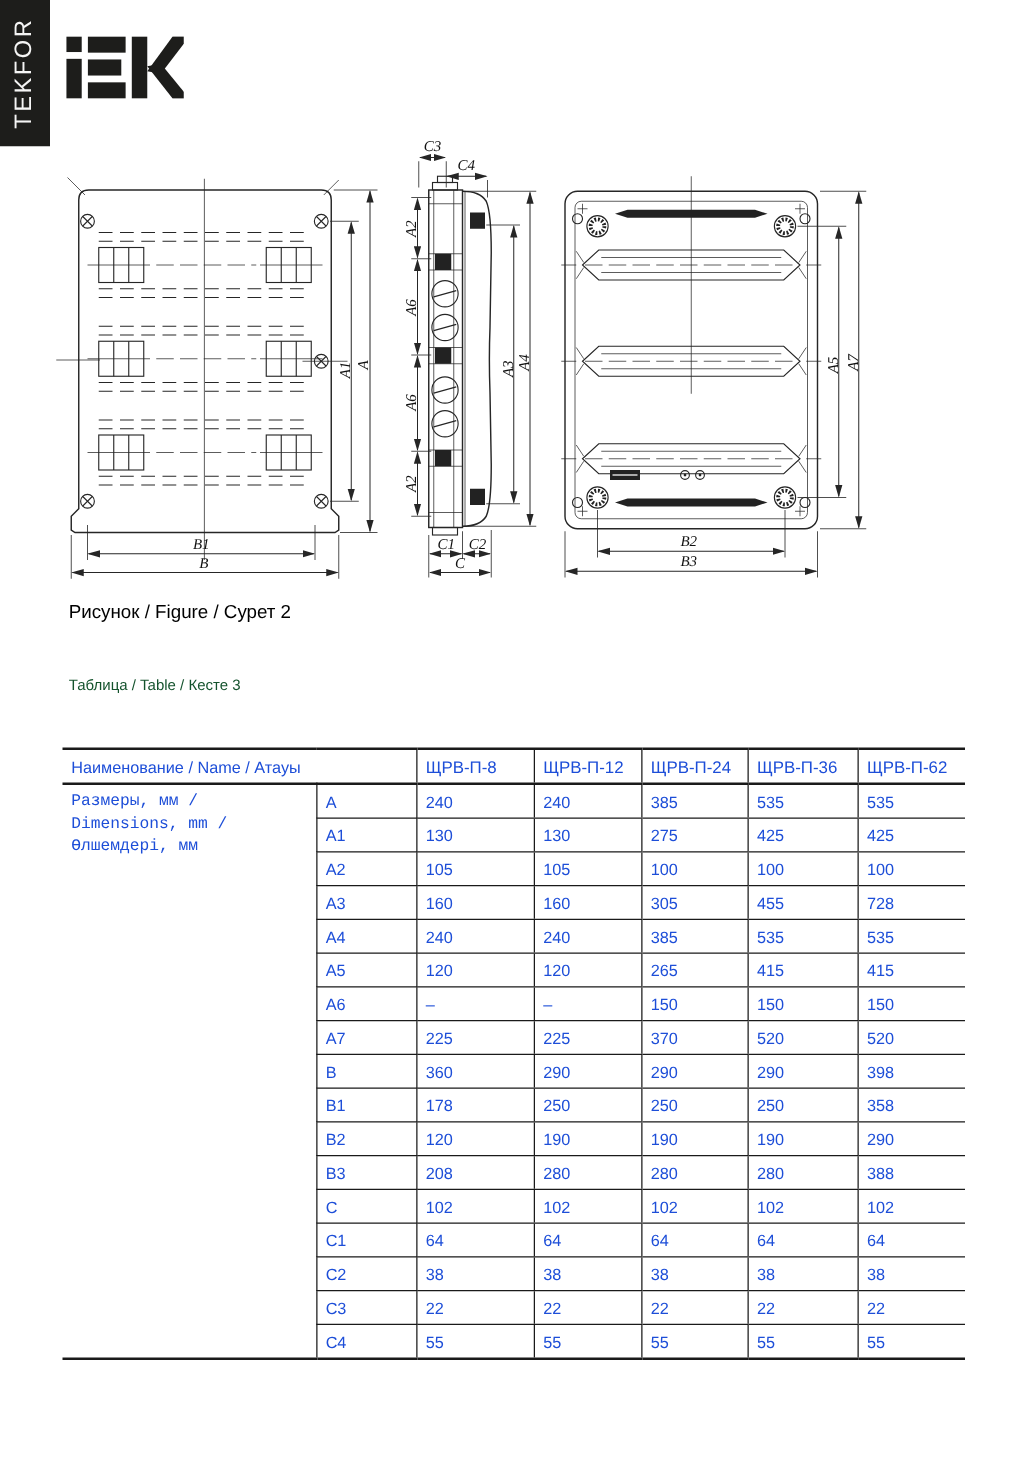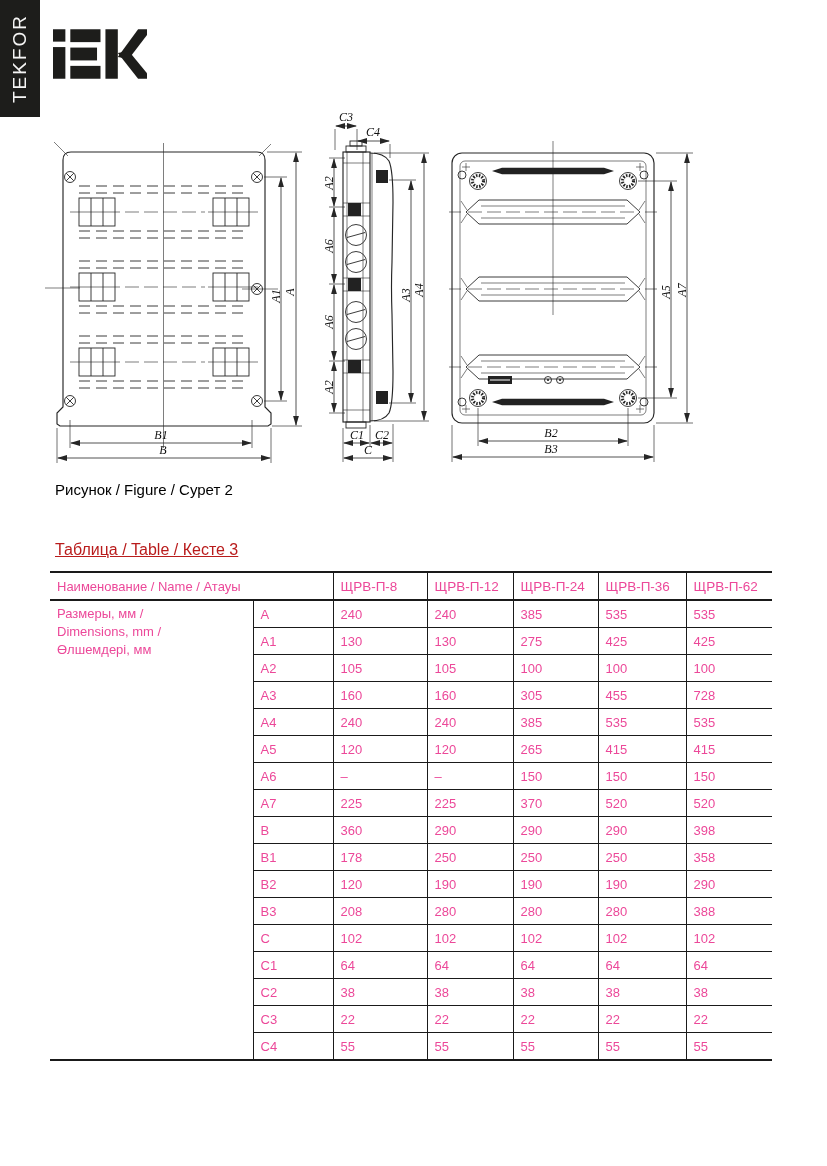--- a/index.html
+++ b/index.html
@@ -10,43 +10,43 @@
   .brand-bar { position:absolute; left:0; top:0; width:40px; height:117px; background:#1d1d1b; }
   .brand-bar span {
     position:absolute; left:50%; top:14px; transform:translateX(-50%) rotate(180deg);
     writing-mode:vertical-rl; color:#f5f5f5; font-size:19px; letter-spacing:2px; font-weight:400;
   }
   .logo { position:absolute; left:53px; top:29px; width:94px; height:50px; }
 
   
   .figure-svg { position:absolute; left:35px; top:105px; }
   .figure-caption { position:absolute; left:55px; top:481px; font-size:15px; color:#000000; }
-  .table-title { position:absolute; left:55px; top:541px; font-size:16px; color:#b91c1c;text-decoration:underline; }
+  .table-title { position:absolute; left:55px; top:541px; font-size:12px; color:#14532d; }
 
   
   .o  { fill:none; stroke:#262626; stroke-width:1.15; }
   .t  { fill:none; stroke:#262626; stroke-width:0.9; }
   .w  { fill:none; stroke:#262626; stroke-width:0.6; }
   .d  { fill:none; stroke:#262626; stroke-width:0.9; stroke-dasharray:11 6; }
   .dm { fill:none; stroke:#262626; stroke-width:0.6; stroke-dasharray:14 5; }
   .cl { fill:none; stroke:#262626; stroke-width:0.6; }
   .ext{ fill:none; stroke:#262626; stroke-width:0.65; }
   .dim{ fill:none; stroke:#262626; stroke-width:0.8; marker-start:url(#ar); marker-end:url(#ar); }
   .blk{ fill:#222; stroke:none; }
   .knurl { fill:none; stroke:#222; stroke-width:3.1; stroke-dasharray:1.5 1.4; }
   .dlab { font:italic 12px "Liberation Serif", serif; fill:#111; }
 
   
-  .dim-table { position:absolute; left:50px; top:571px; width:722px; border-collapse:collapse; table-layout:fixed; font-size:13px; color:#ec4899; }
+  .dim-table { position:absolute; left:50px; top:598px; width:722px; border-collapse:collapse; table-layout:fixed; font-size:13px; color:#1d4ed8; }
   .dim-table th, .dim-table td { height:26px; padding:0 2px 0 7px; text-align:left; vertical-align:middle; font-weight:normal; overflow:hidden; white-space:nowrap; }
   .dim-table thead th { border-top:2px solid #1a1a1a; border-bottom:2px solid #1a1a1a; }
   .dim-table thead th.h-model { border-left:1px solid #1a1a1a; font-weight:normal; font-size:13.5px; }
   .dim-table tbody td { border-bottom:1px solid #1a1a1a; }
   .dim-table tbody tr:last-child td { border-bottom:2px solid #1a1a1a; }
-  .c-group { white-space:pre-line !important; vertical-align:top !important; padding-top:4px !important; line-height:1.4; border-bottom:2px solid #1a1a1a !important; }
+  .c-group { white-space:pre-line !important; vertical-align:top !important; padding-top:4px !important; line-height:1.4; border-bottom:2px solid #1a1a1a !important;font-family:Liberation Mono, monospace; }
   .c-letter { border-left:1px solid #1a1a1a; border-right:1px solid #1a1a1a; }
   .c-val { border-left:1px solid #1a1a1a; }
 </style>
 </head>
 <body>
 
 <div class="page">
 
   <div class="brand-bar">
     <span>TEKFOR</span>

